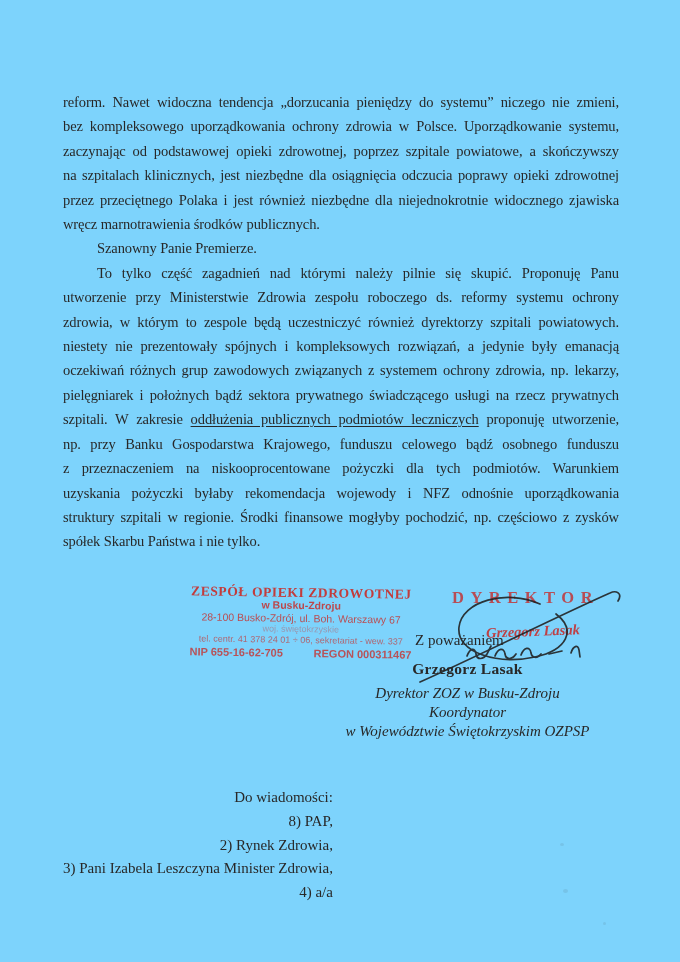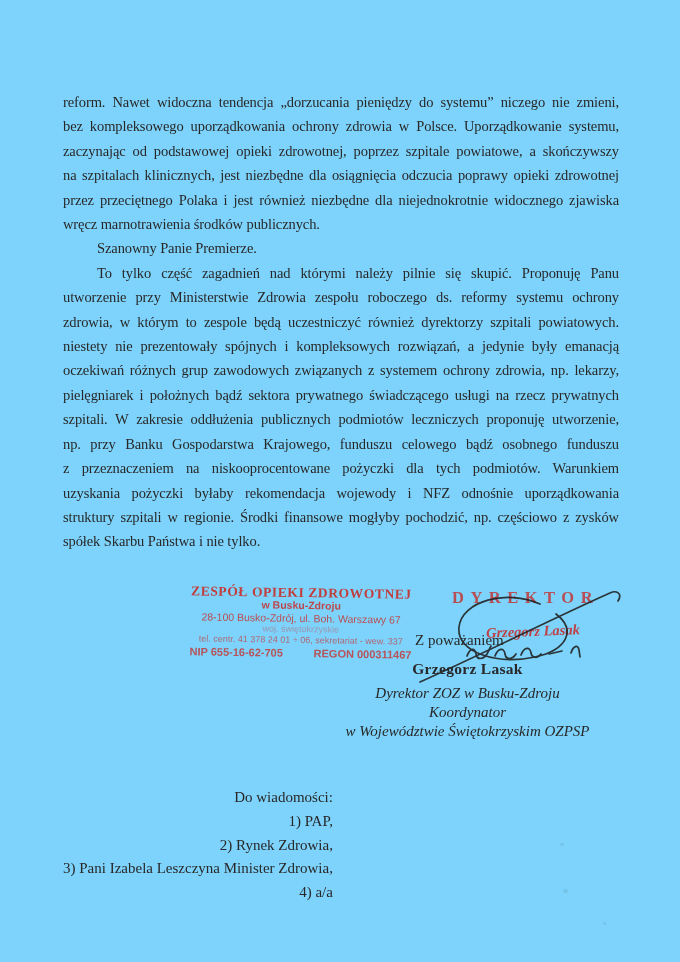--- a/index.html
+++ b/index.html
@@ -8,21 +8,21 @@
     background:#7dd3fc; overflow:hidden;
     font-family:"Liberation Serif","DejaVu Serif",serif;
     color:#282828;
   }
   
   .body-text { position:absolute; left:63px; top:90px; width:556px;
     font-size:14.5px; line-height:24.4px; letter-spacing:-0.1px; }
   .jline { white-space:nowrap; text-align:justify; text-align-last:justify; }
   .jline.lastline { text-align-last:left; }
   .jline.indent { padding-left:34px; }
-  .u { text-underline-offset:2px; }
+  .u { text-decoration:underline; text-underline-offset:2px; }
 
   
   .zoz-stamp { position:absolute; left:184px; top:585px; width:234px;
     text-align:center; color:#c23c3c; transform:rotate(0.9deg);
     font-family:"Liberation Sans","DejaVu Sans",sans-serif; }
   .zoz-title { font-family:"Liberation Serif",serif; font-weight:bold;
     font-size:13.5px; letter-spacing:0.6px; white-space:nowrap; }
   .zoz-sub   { font-weight:bold; font-size:10.5px; margin-top:-2px; opacity:.92; }
   .zoz-addr  { font-size:10.5px; margin-top:1px; white-space:nowrap; opacity:.88; }
   .zoz-region{ font-size:9px;  margin-top:0px; opacity:.40; }
@@ -107,21 +107,21 @@
 
   <div class="signer-block">
     <div class="signer-name">Grzegorz Lasak</div>
     <div class="signer-line first">Dyrektor ZOZ w Busku-Zdroju</div>
     <div class="signer-line">Koordynator</div>
     <div class="signer-line">w Województwie Świętokrzyskim OZPSP</div>
   </div>
 
   <div class="cc-block">
     <div class="cc-line">Do wiadomości:</div>
-    <div class="cc-line">1) PAP,</div>
+    <div class="cc-line">8) PAP,</div>
     <div class="cc-line">2) Rynek Zdrowia,</div>
     <div class="cc-line">3) Pani Izabela Leszczyna Minister Zdrowia,</div>
     <div class="cc-line">4) a/a</div>
   </div>
 
   <div class="speck s1"></div>
   <div class="speck s2"></div>
   <div class="speck s3"></div>
 
 </div>

